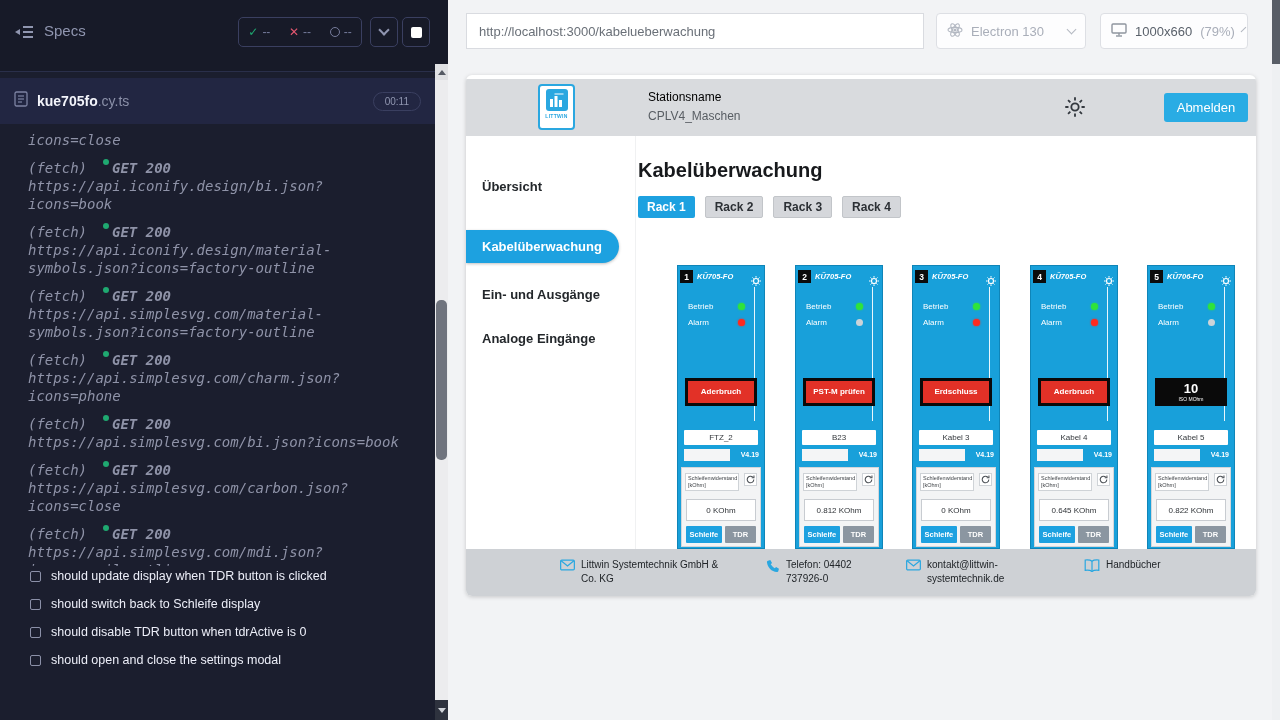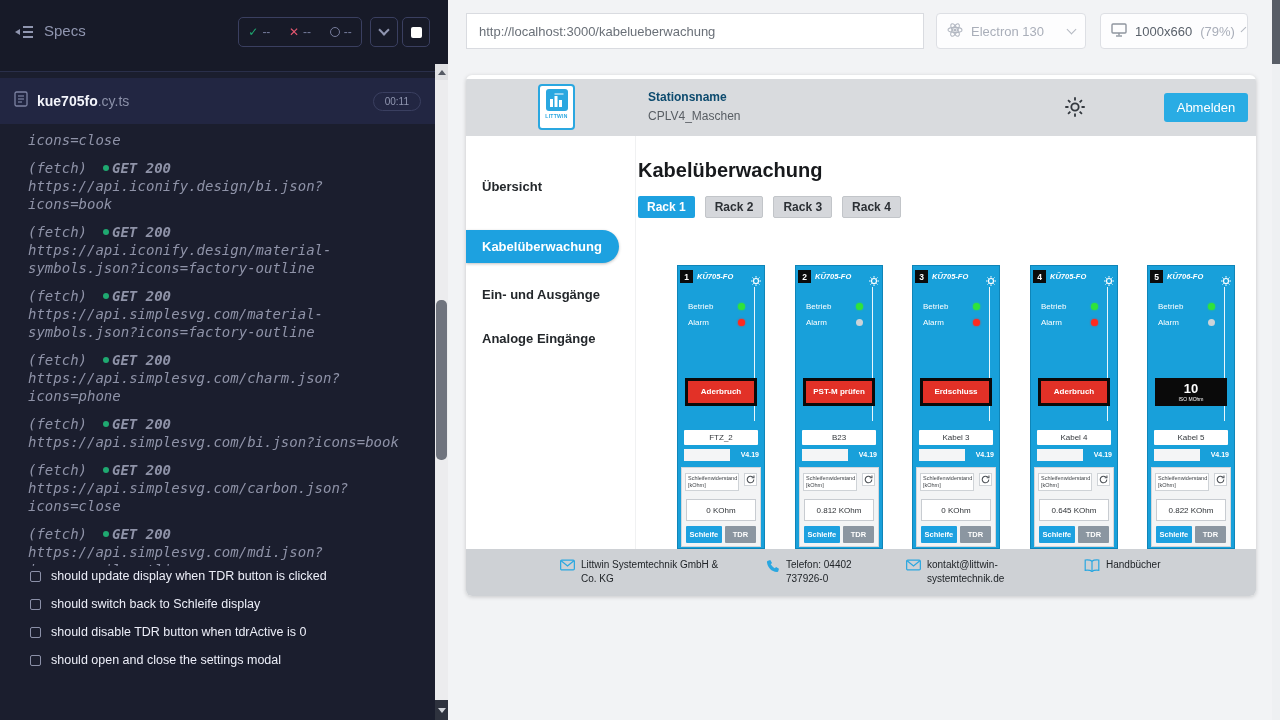--- a/index.html
+++ b/index.html
@@ -23,21 +23,21 @@
   .stop-square { width:11px; height:11px; background:#fff; border-radius:2px; }
 
   .spec-row { position:absolute; top:78px; left:0; right:0; height:46px; background:#222642; display:flex; align-items:center; padding:0 14px; }
   .spec-name { color:#f3f4fa; font-size:14px; margin-left:9px; font-weight:bold; }
   .spec-ext { color:#8b90a8; font-weight:normal; }
   .spec-time { margin-left:auto; border:1px solid #3a3f60; border-radius:12px; color:#9096b0; font-size:10px; padding:3px 11px; }
 
   .log { position:absolute; top:124px; left:0; right:13px; height:442px; padding:7px 0 0 28px; font-family:"DejaVu Sans Mono", monospace; font-style:italic; font-size:14px; line-height:18px; color:#8f93a8; overflow:hidden; }
   .log-entry { margin-bottom:10px; }
   .log-partial { margin-bottom:10px; }
-  .log-head { display:flex; align-items:center; }
+  .log-head { display:flex; }
   .log-dot { width:6px; height:6px; border-radius:50%; background:#1fa971; display:inline-block; margin:0 3px 0 16px; }
   .log-status { font-weight:bold; }
   .log-url { max-width:372px; overflow-wrap:anywhere; }
 
   .tests { position:absolute; top:562px; left:0; right:13px; bottom:0; }
   .test-item { display:flex; align-items:center; gap:10px; padding:7px 0 7px 30px; color:#eceef8; font-size:12.5px; }
   .test-box { width:11px; height:11px; border:1px solid #8b90a8; border-radius:2px; flex:none; }
 
   
   .reporter-scroll { position:absolute; left:435px; top:0; width:13px; height:720px; background:#ececee; }
@@ -57,21 +57,21 @@
   .vp-zoom { color:#a9aeb9; }
   .sel-chev { margin-left:auto; width:7px; height:7px; border-right:1.5px solid #b4b9c2; border-bottom:1.5px solid #b4b9c2; transform:rotate(45deg); margin-top:-3px; }
 
   
   .preview { position:absolute; left:18px; top:75px; width:790px; height:521px; background:#fff; border-radius:6px; box-shadow:0 1px 4px rgba(0,0,0,.18); overflow:hidden; }
 
   .app-header { position:absolute; left:0; right:0; top:4px; height:57px; background:#d9dbde; }
   .logo { position:absolute; left:72px; top:5px; width:37px; height:46px; background:#fff; border:2px solid #2aa7e0; border-radius:4px; display:flex; flex-direction:column; align-items:center; padding-top:3px; }
   .logo-sq { width:22px; height:22px; background:#2aa7e0; border-radius:3px; display:flex; align-items:center; justify-content:center; }
   .logo-text { font-size:5px; font-weight:bold; color:#2aa7e0; margin-top:2px; letter-spacing:.3px; }
-  .station-label { position:absolute; left:182px; top:11px; font-size:12px; font-weight:bold; color:#0c4a6e; }
+  .station-label { position:absolute; left:182px; top:11px; font-size:12px; font-weight:normal; color:#000000; }
   .station-name { position:absolute; left:182px; top:30px; font-size:12px; color:#585d63; }
   .header-gear { position:absolute; left:596px; top:15px; width:26px; height:26px; cursor:pointer; }
   .logout-btn { position:absolute; right:8px; top:14px; width:84px; height:29px; background:#29ace4; color:#fff; font-size:13px; border-radius:3px; display:flex; align-items:center; justify-content:center; cursor:pointer; }
 
   .sidebar-bg { position:absolute; left:0; top:61px; width:170px; height:413px; background:#fff; border-right:1px solid #f0f1f2; }
   .nav-item { position:absolute; left:16px; font-size:13px; font-weight:bold; color:#23272b; cursor:pointer; }
   .nav-0 { top:104px; }
   .nav-2 { top:212px; }
   .nav-3 { top:256px; }
   .nav-active { position:absolute; left:0; top:155px; width:153px; height:33px; background:#1da1e0; border-radius:0 17px 17px 0; color:#fff; font-size:13px; font-weight:bold; line-height:33px; padding-left:16px; box-shadow:0 1px 3px rgba(0,0,0,.25); cursor:pointer; }

